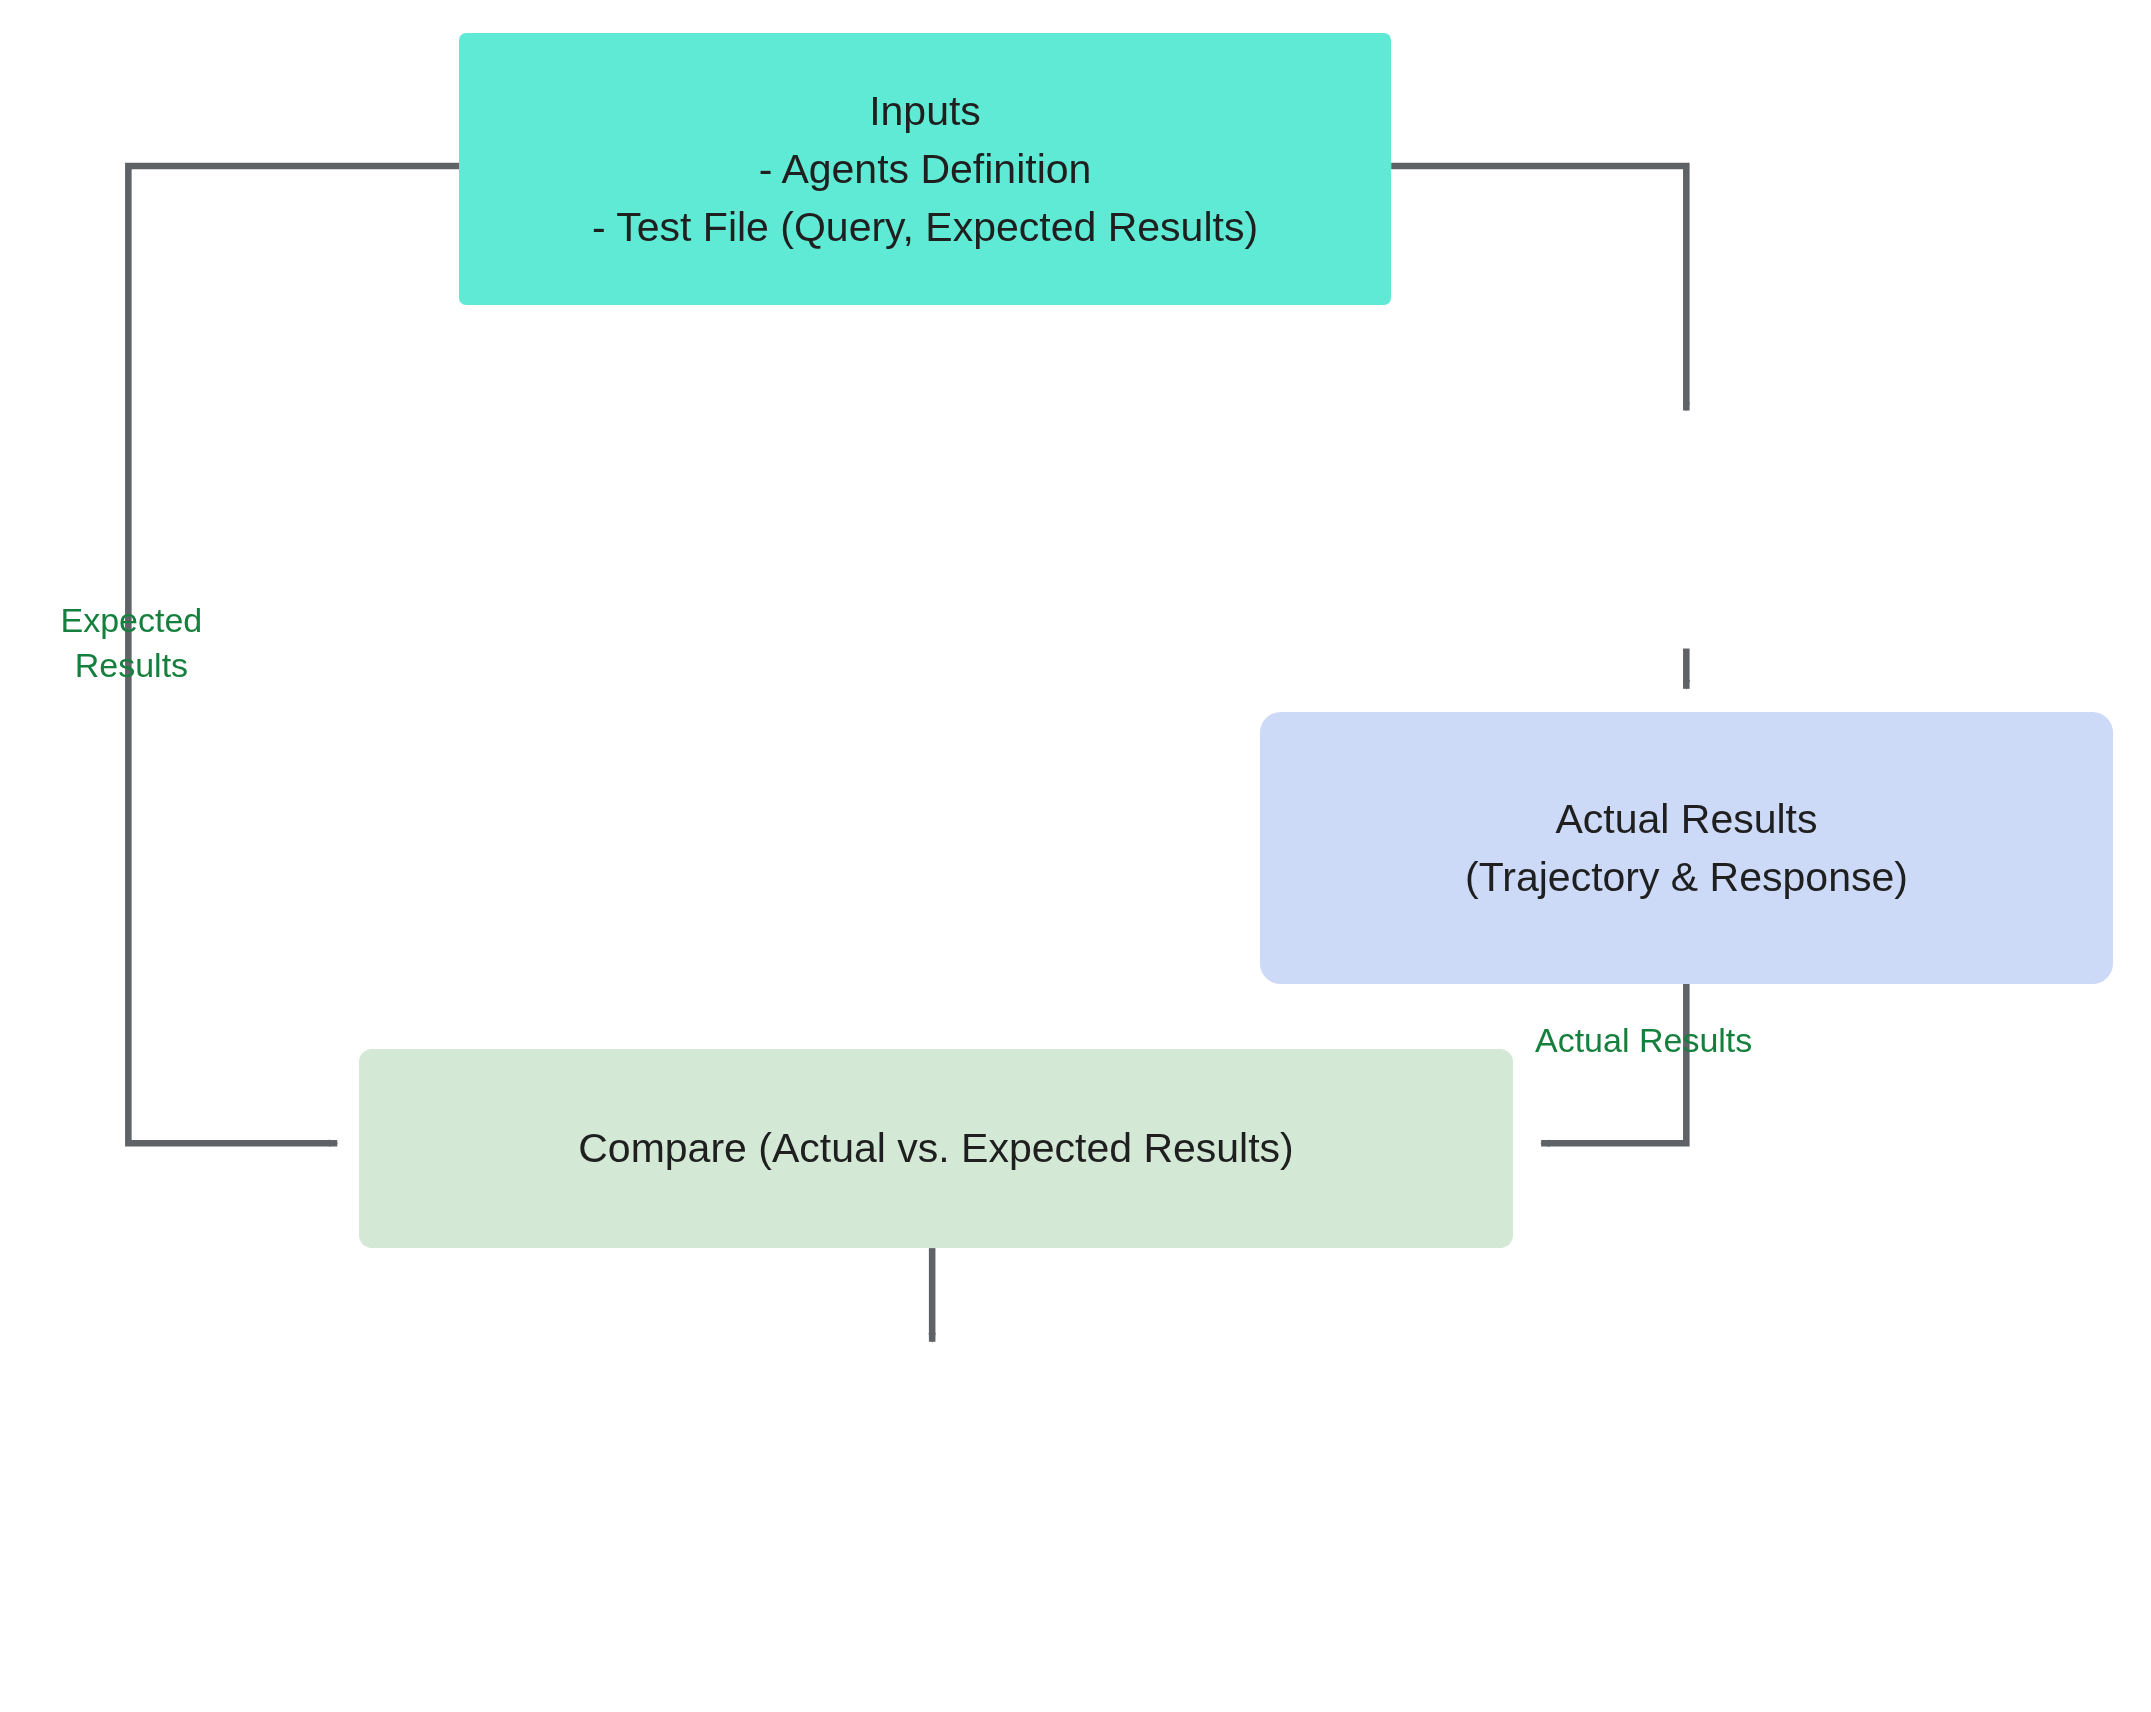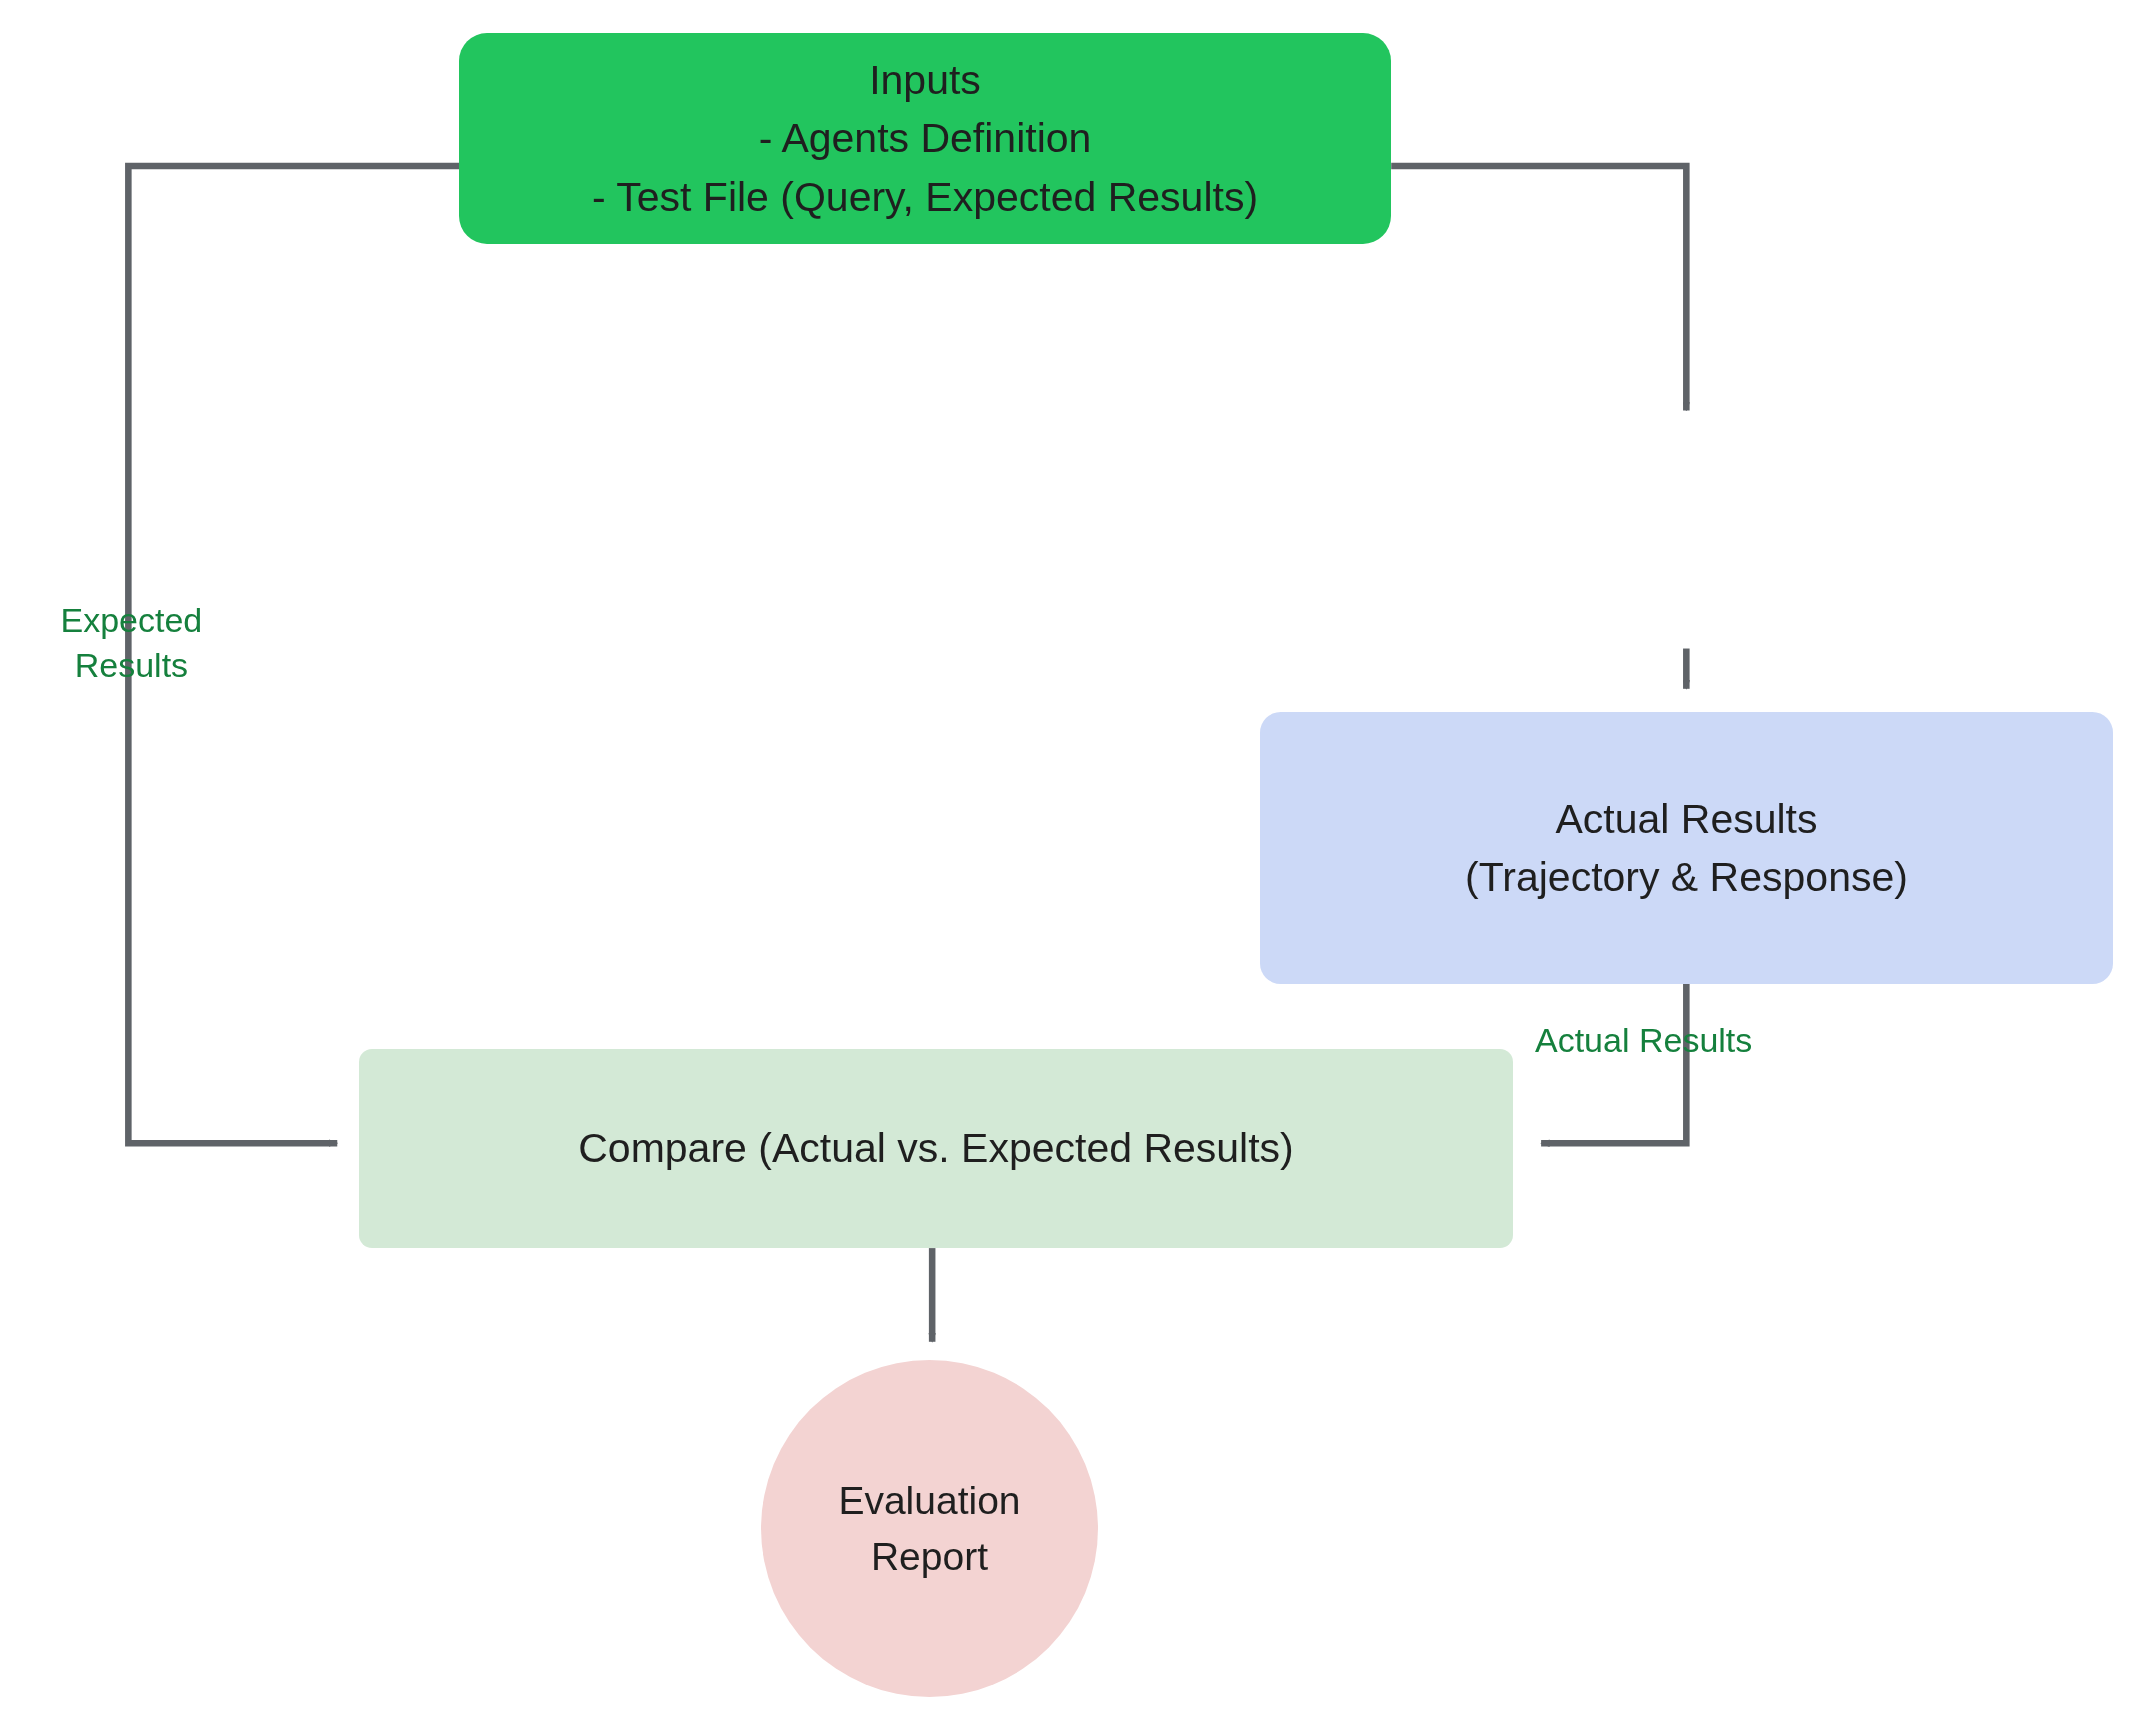--- a/index.html
+++ b/index.html
@@ -34,23 +34,23 @@
     justify-content: center;
     text-align: center;
     color: #1f1f1f;
     line-height: 1.42;
     white-space: pre-line;
   }
   .node-inputs {
     left: 459px;
     top: 33px;
     width: 932px;
-    height: 211px;
-    background: #22c55e;
-    border-radius: 28px;
+    height: 272px;
+    background: #5eead4;
+    border-radius: 7px;
     font-size: 41px;
   }
   .node-run-agent {
     left: 1260px;
     top: 433px;
     width: 853px;
     height: 215px;
     background: #e7edfb;
     border-radius: 20.6px;
     font-size: 41px;
@@ -138,22 +138,20 @@
   <div class="node node-inputs">Inputs
 - Agents Definition
 - Test File (Query, Expected Results)</div>
 
 
   <div class="node node-actual-results">Actual Results
 (Trajectory &amp; Response)</div>
 
   <div class="node node-compare">Compare (Actual vs. Expected Results)</div>
 
-  <div class="node node-evaluation-report">Evaluation
-Report</div>
 
   <div class="edge-label label-expected-results">Expected
 Results</div>
 
   <div class="edge-label label-actual-results">Actual Results</div>
 
 </div>
 
 
 </body></html>

